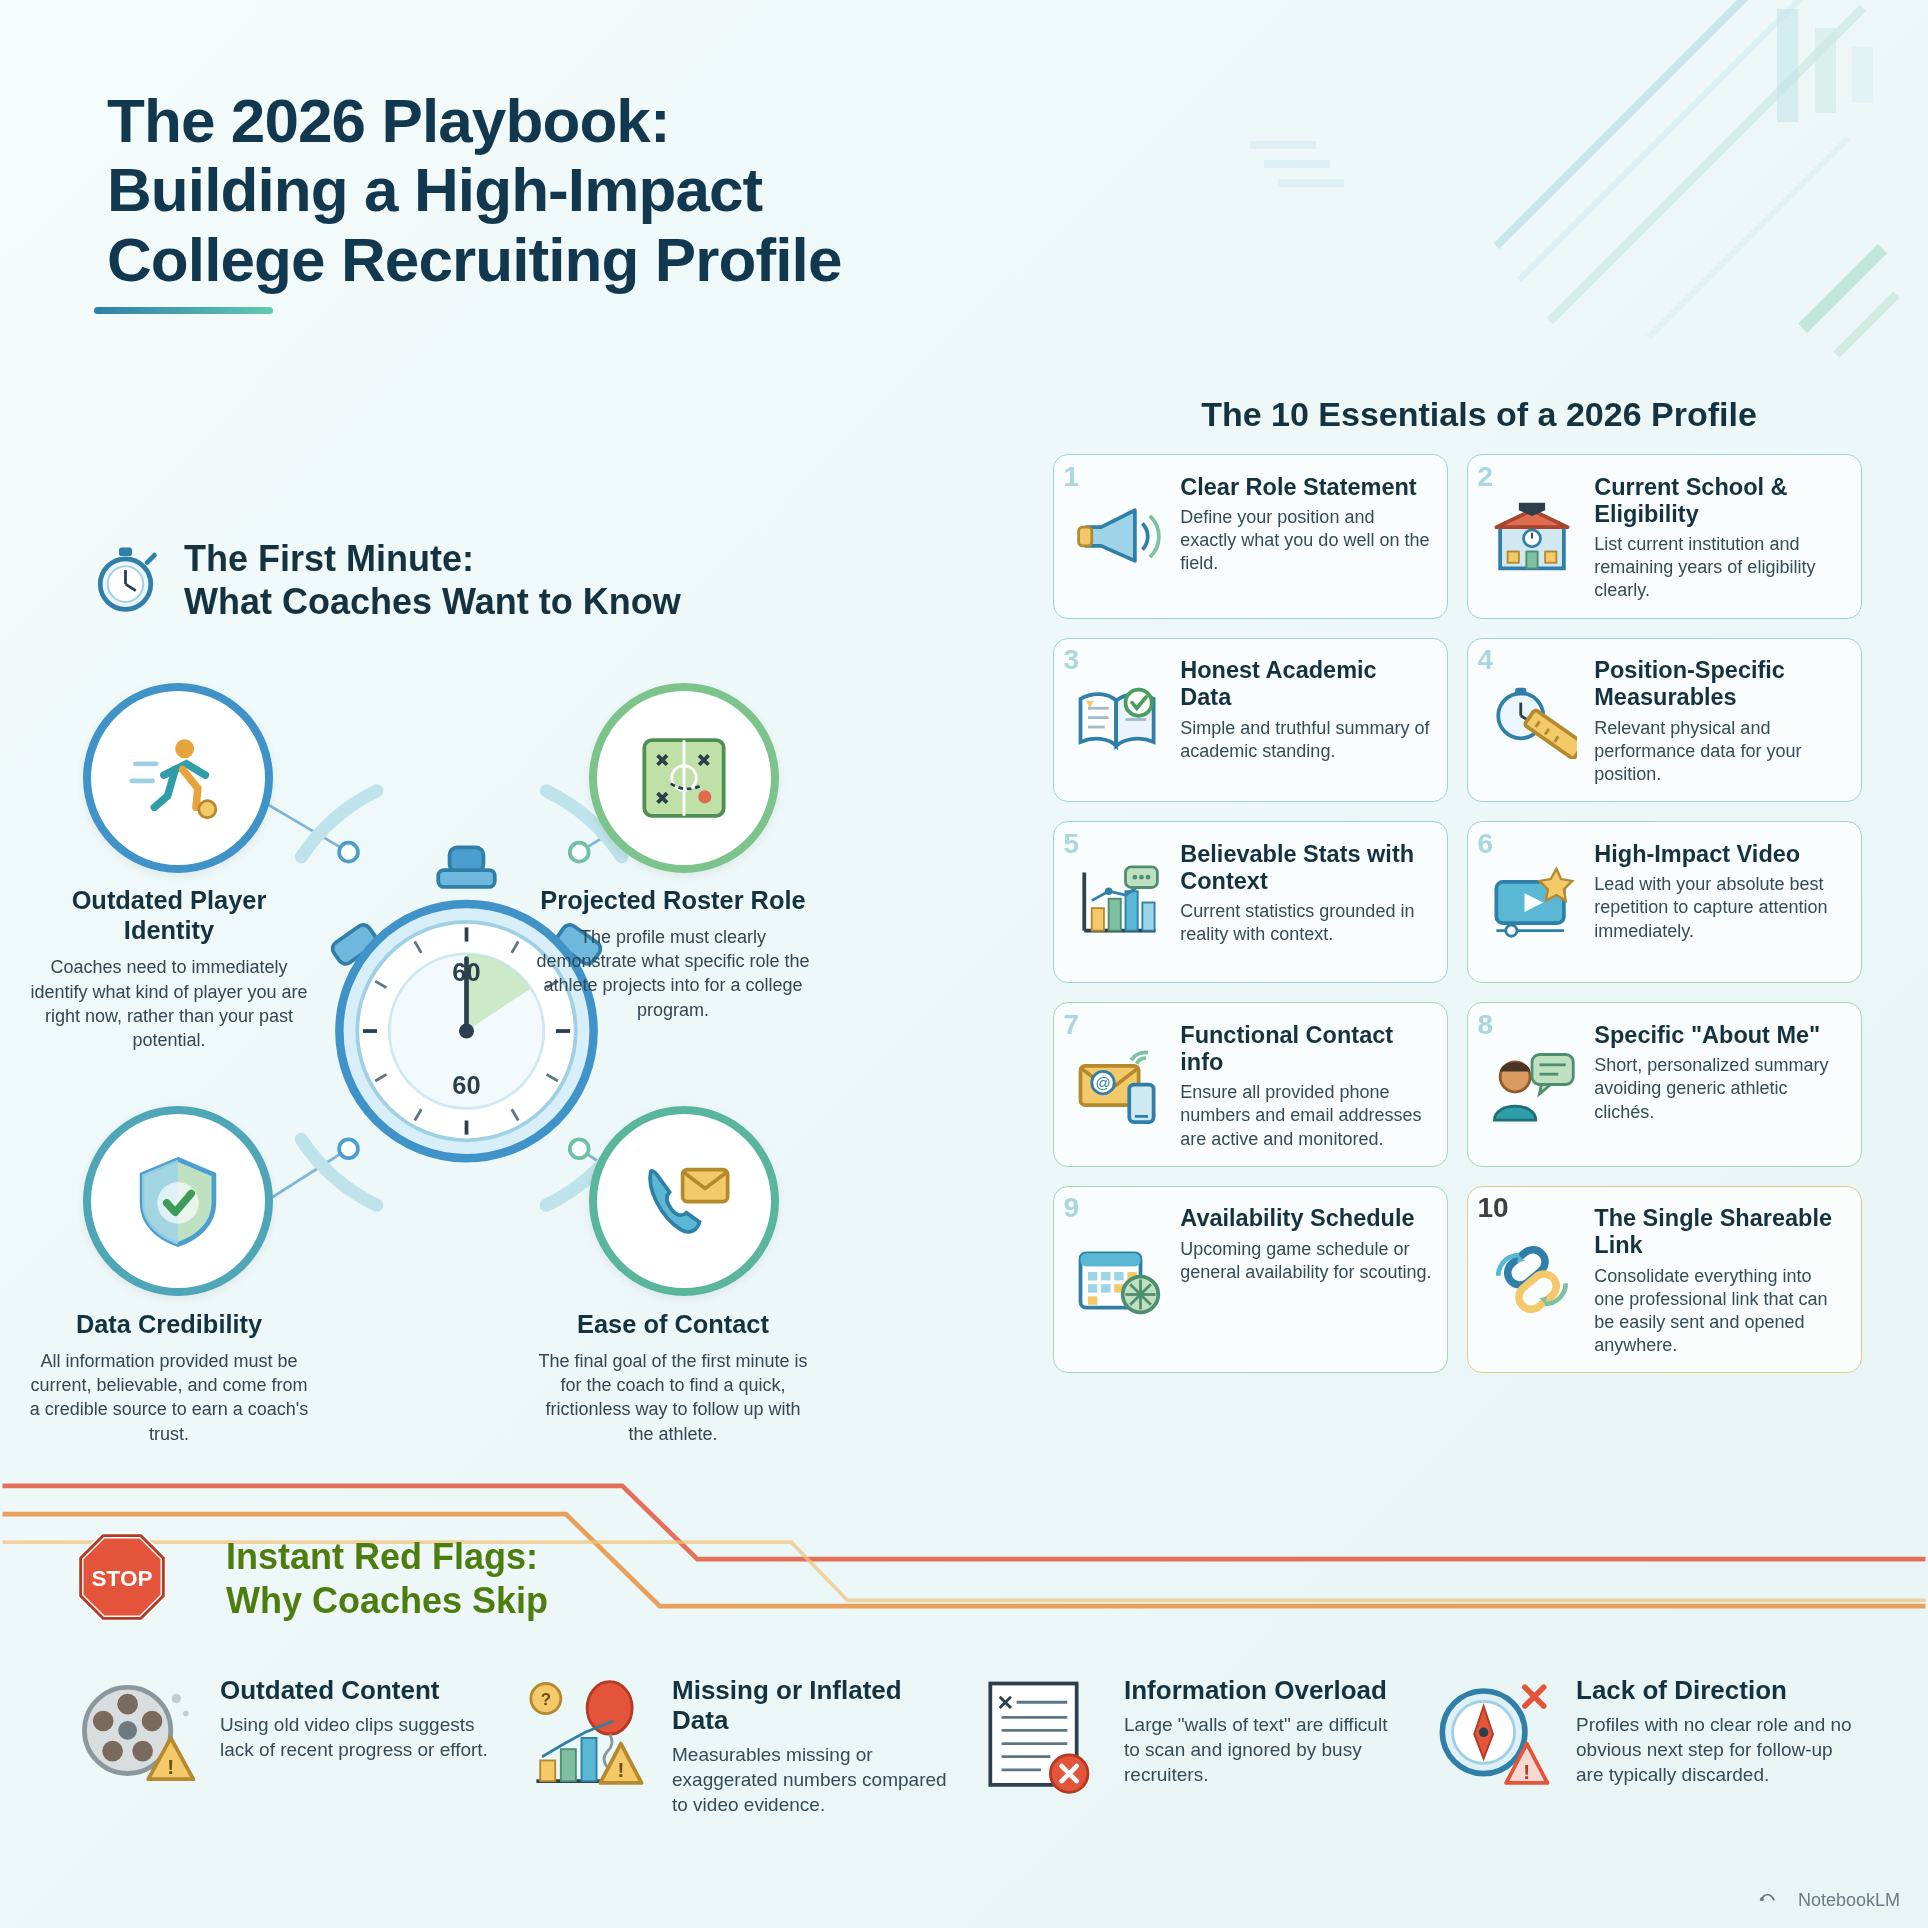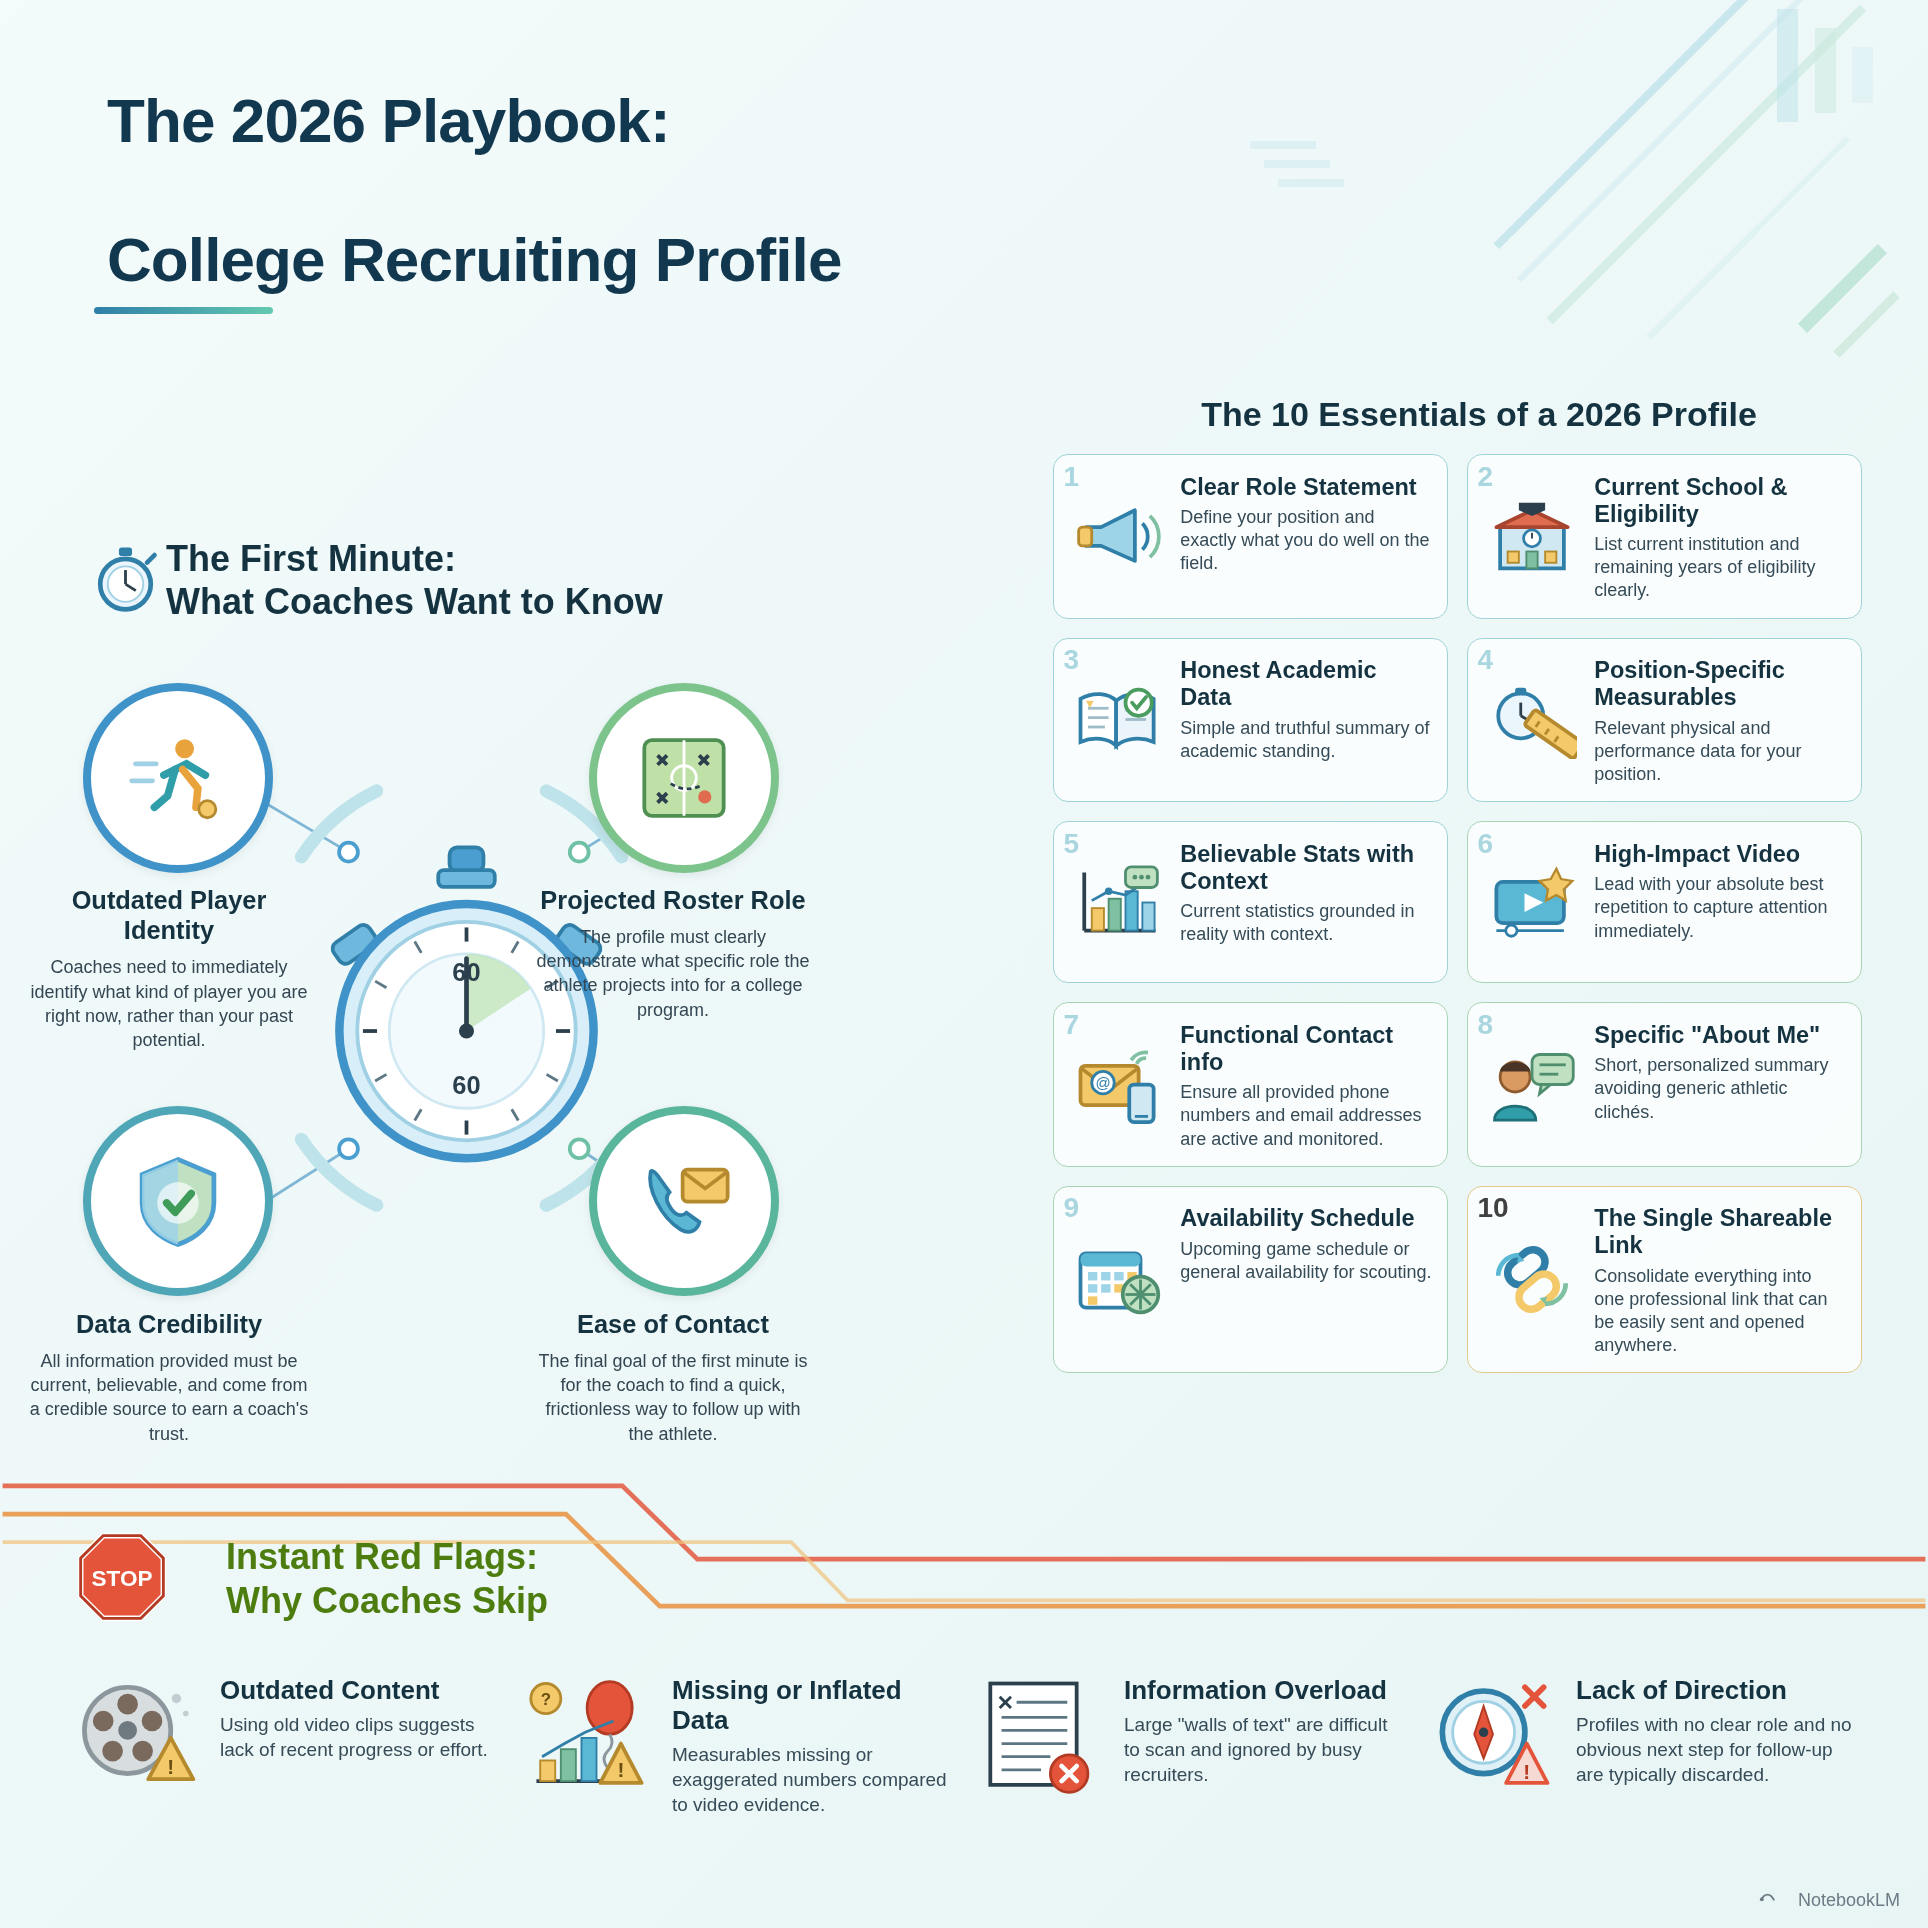--- a/index.html
+++ b/index.html
@@ -29,21 +29,21 @@
 
   
   .title{position:absolute;left:94px;top:73px;width:1092px;}
   .title h1{margin:13px;font-size:62px;line-height:1.12;font-weight:bold;color:#12384f;letter-spacing:-0.9px;}
   .title h1 .l2{color:#12384f;}
   .title h1 .l3{color:#12384f;}
   .title .rule{margin-top:13px;width:179px;height:6.6px;
       background:linear-gradient(90deg,#2f7fa8,#63c9b0);border-radius:3.8px;}
 
   
-  .left-head{position:absolute;left:89px;top:537px;display:flex;align-items:center;gap:4px;}
+  .left-head{position:absolute;left:89px;top:537px;display:flex;align-items:center;gap:22px;}
   .left-head .htxt{font-size:36px;font-weight:bold;line-height:1.2;color:#14323f;}
 
   .wheel{position:absolute;left:66px;top:659px;width:791px;height:810px;}
   .nodecircle{position:absolute;width:174px;height:174px;border-radius:50%;
       background:#fff;border:8.5px solid #4b9fd0;display:flex;align-items:center;justify-content:center;
       box-shadow:0 2.8px 9.4px rgba(0,0,0,.07);}
   .nc-tl{left:17px;top:23.5px;border-color:#3f93c9;}
   .nc-tr{left:523px;top:23.5px;border-color:#7dc48c;}
   .nc-bl{left:17px;top:447px;border-color:#4fa6b7;}
   .nc-br{left:523px;top:447px;border-color:#59b59c;}
@@ -105,21 +105,21 @@
     <i class="t1"></i>
       <i class="t2"></i>
       <i class="t3"></i>
     <i class="g1"></i>
       <i class="g2"></i>
   </div>
 
   <div class="title">
     <h1>
       <span>The 2026 Playbook:</span><br>
-      <br>
+      <span class="l2">Building a High-Impact</span><br>
       <span class="l3">College Recruiting Profile</span>
     </h1>
     <div class="rule"></div>
   </div>
 
   <div class="left-head">
     <span>
       <svg width="73" height="73" viewBox="0 0 78 78">
         <rect x="32" y="6" width="14" height="9" rx="3" fill="#2f7fa8"></rect>
         <circle cx="39" cy="45" r="27" fill="#eaf6fb" stroke="#2f7fa8" stroke-width="5"></circle>

